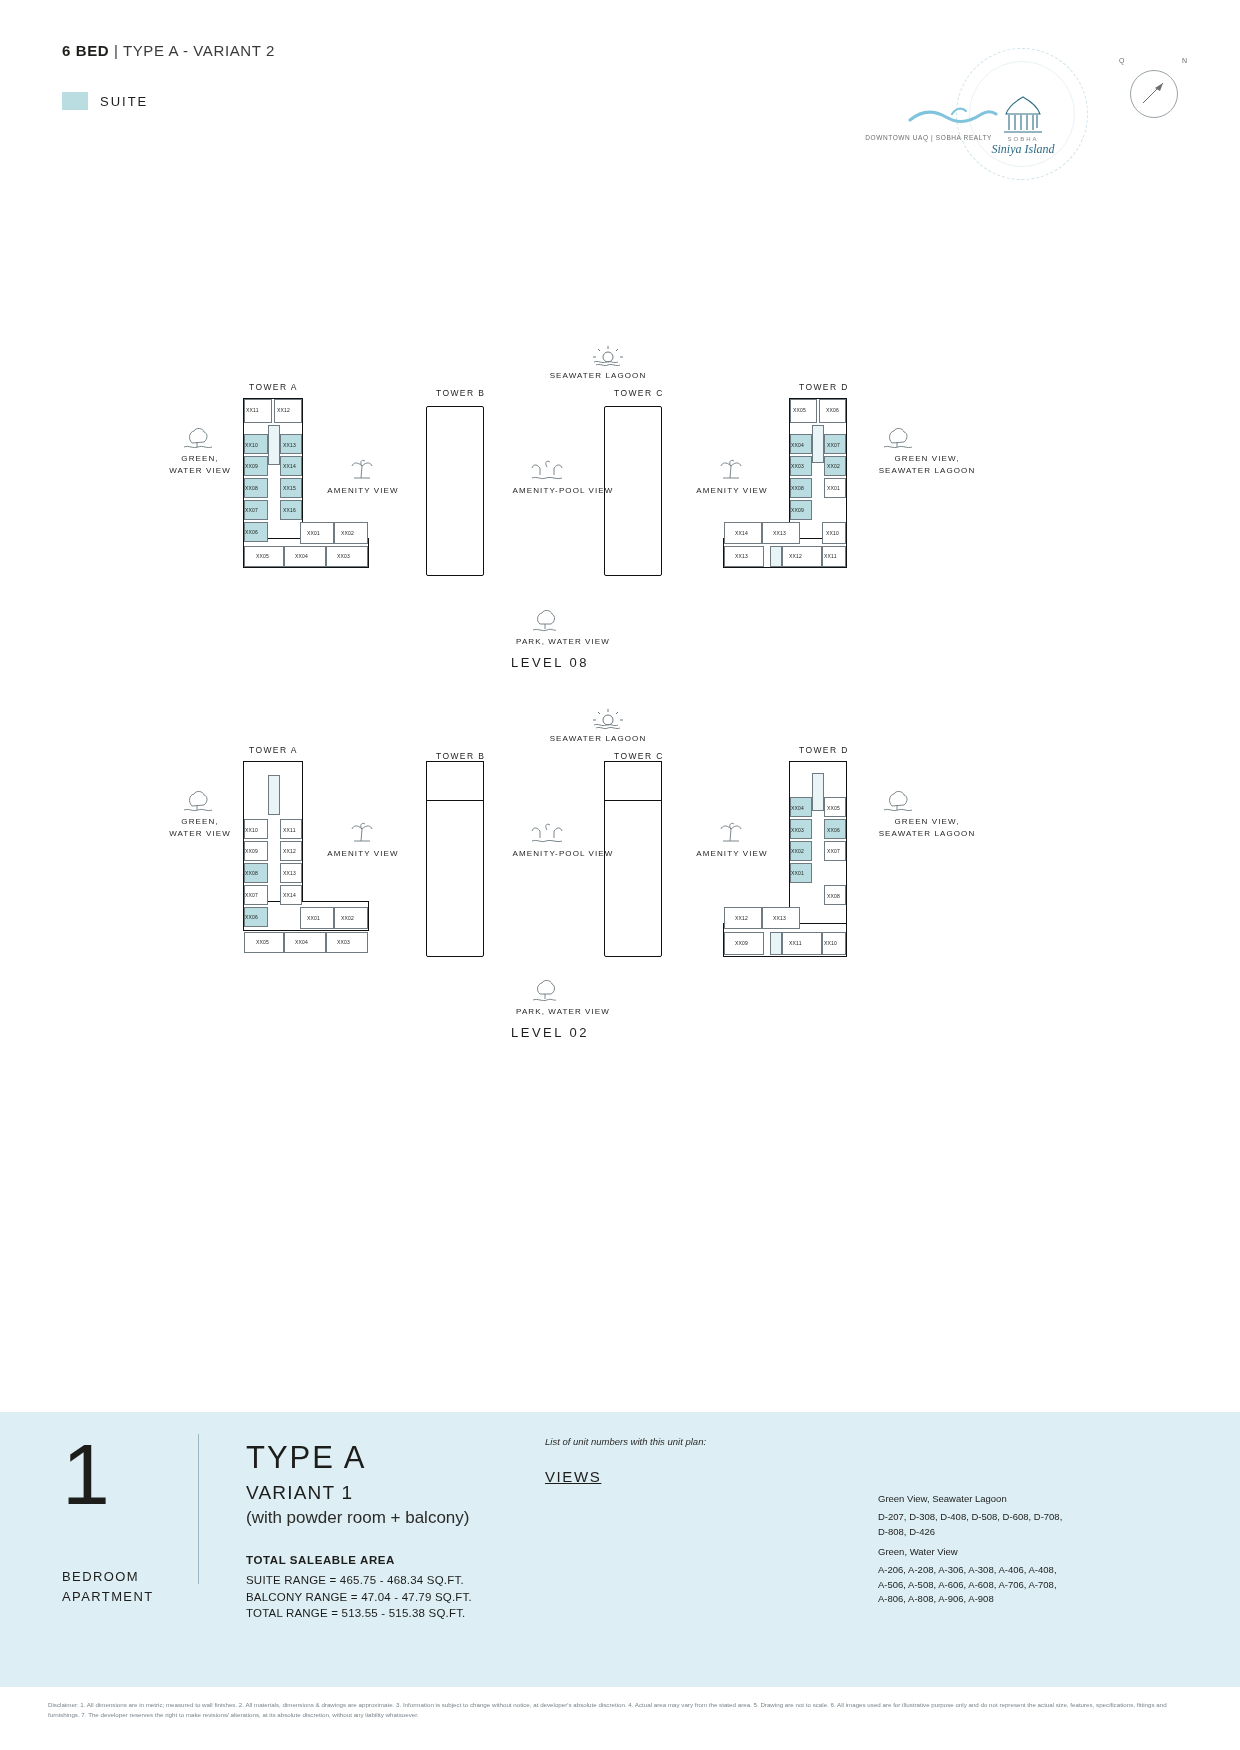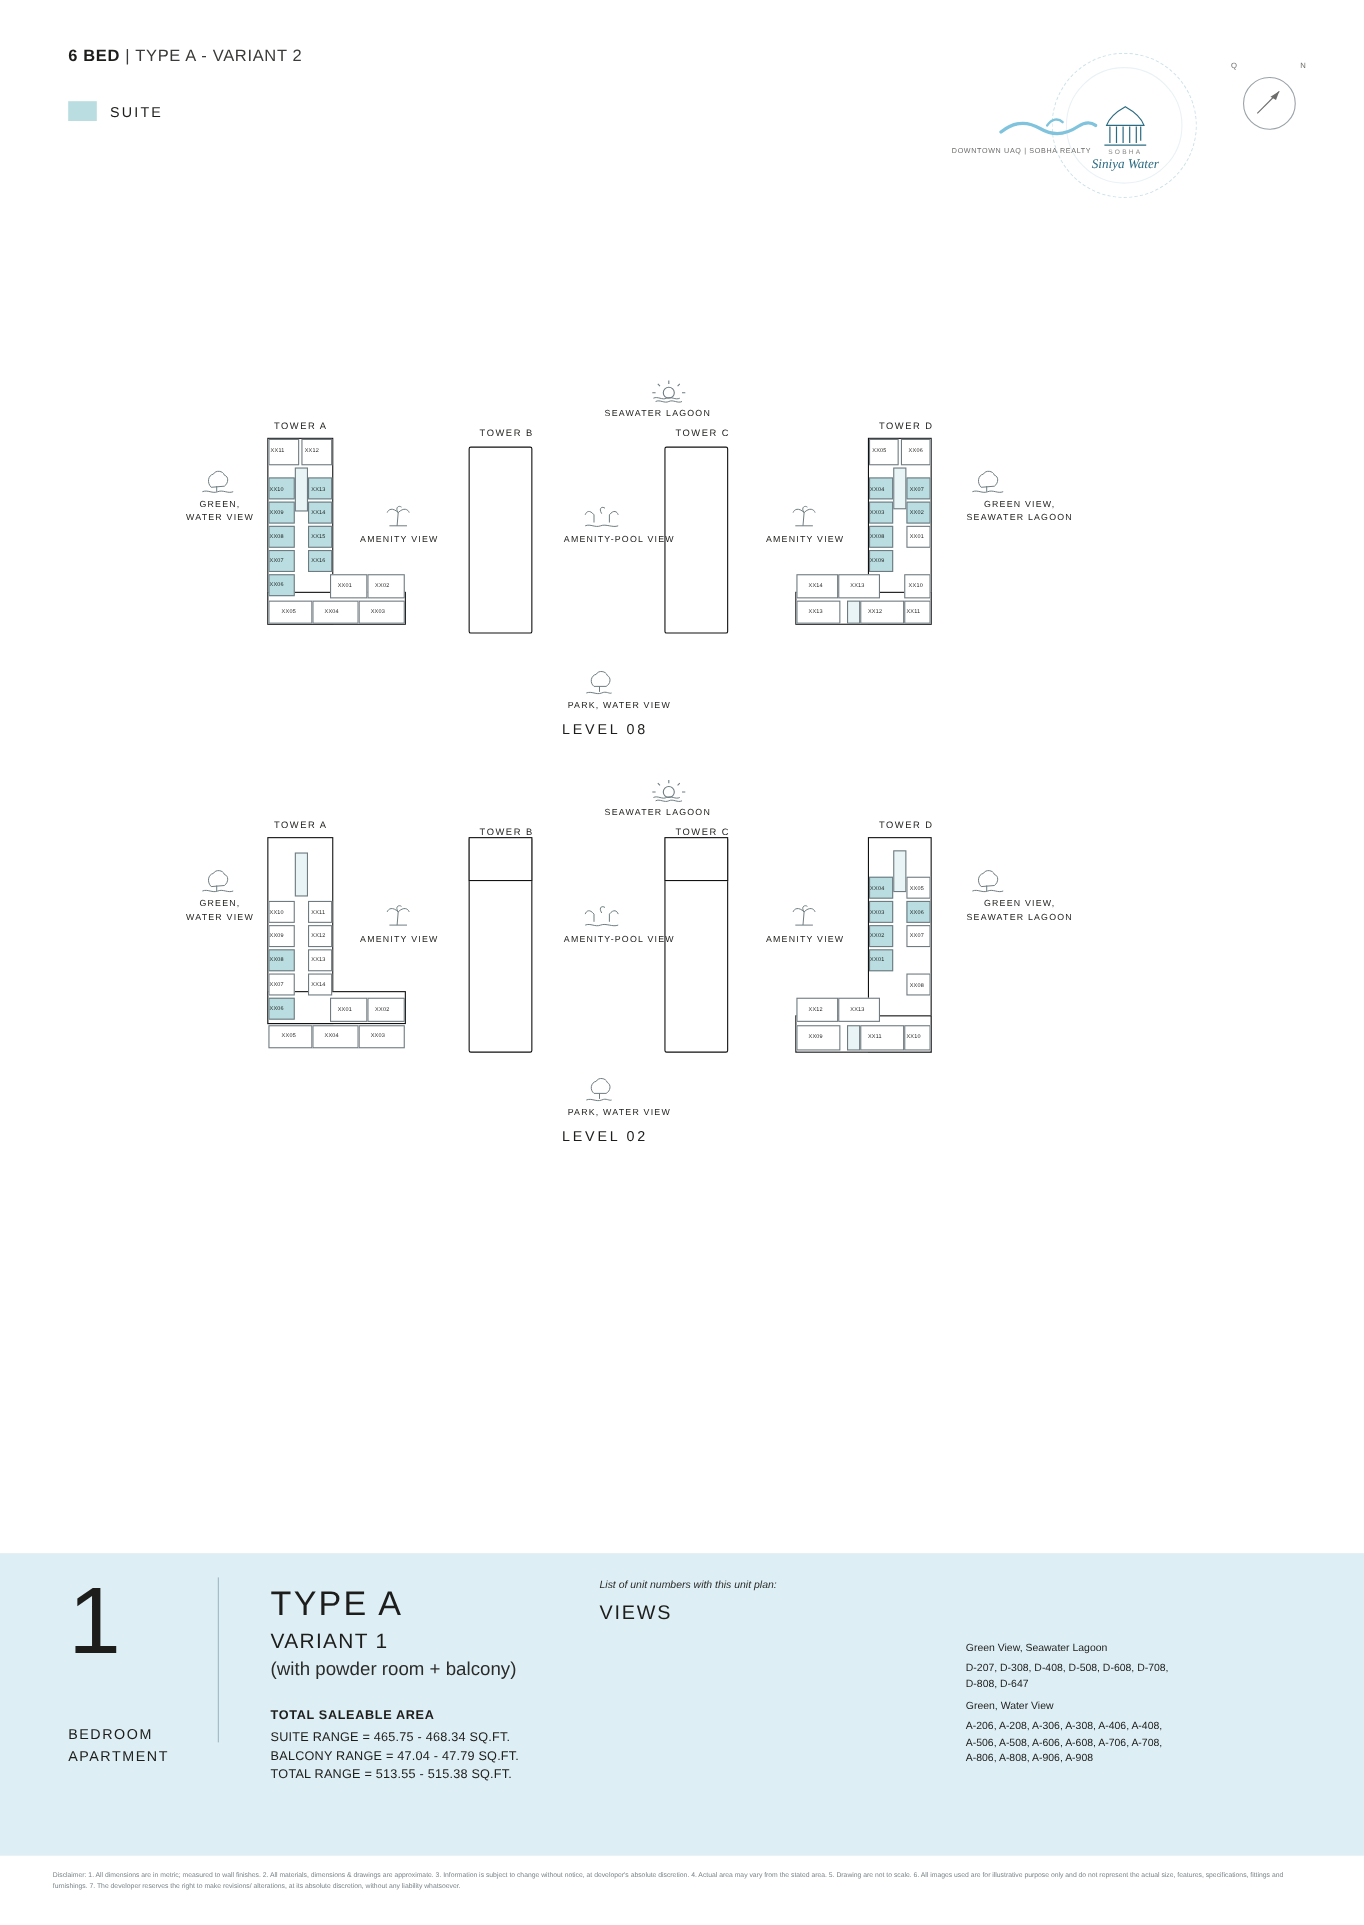--- a/index.html
+++ b/index.html
@@ -56,21 +56,21 @@
   .footer{position:absolute;left:0;top:1412px;width:1240px;height:275px;background:#ddeef4;}
   .f-num{position:absolute;left:62px;top:26px;font-size:86px;line-height:.85;font-weight:300;font-family:"Liberation Sans",sans-serif;color:#1d1d1b;}
   .f-bed{position:absolute;left:62px;top:155px;font-size:13px;letter-spacing:1.4px;line-height:1.5;color:#1d1d1b;}
   .f-div{position:absolute;left:198px;top:22px;width:1px;height:150px;background:#9cb8c2;}
   .f-type{position:absolute;left:246px;top:28px;font-size:31px;letter-spacing:2px;font-weight:400;}
   .f-variant{position:absolute;left:246px;top:70px;font-size:19px;letter-spacing:1.2px;font-weight:400;}
   .f-with{position:absolute;left:246px;top:96px;font-size:17px;color:#2b2b29;}
   .f-area-t{position:absolute;left:246px;top:142px;font-size:11.5px;font-weight:700;letter-spacing:.6px;}
   .f-area{position:absolute;left:246px;top:160px;font-size:11.5px;line-height:1.45;letter-spacing:.2px;}
   .f-listnote{position:absolute;left:545px;top:24px;font-size:9.5px;font-style:italic;color:#2b2b29;}
-  .f-views{position:absolute;left:545px;top:44px;font-size:18px;letter-spacing:1.6px;}
+  .f-views{position:absolute;left:545px;top:56px;font-size:15px;letter-spacing:1.6px;text-decoration:underline;}
   .col{position:absolute;font-size:9.5px;line-height:1.5;color:#1d1d1b;}
   .col .h{display:block;margin-bottom:4px;}
   .disclaimer{position:absolute;left:48px;top:1700px;width:1145px;font-size:6.2px;line-height:1.6;color:#7a8488;}
 </style>
 </head>
 <body>
 
 <div class="header">
   <div class="title">
     <b>6 BED</b><span> | TYPE A - VARIANT 2</span>
@@ -94,21 +94,21 @@
   <div class="dt-line">DOWNTOWN UAQ | SOBHA REALTY</div>
   <div class="brandmark">
     <svg width="62" height="42" viewBox="0 0 62 42" style="margin:0 auto;display:block;">
       <g fill="none" stroke="#2b6b82" stroke-width="1.1">
         <path d="M31 3 C22 8, 16 14, 14 20 L48 20 C46 14, 40 8, 31 3 Z"></path>
         <path d="M17 21 L17 36 M23 21 L23 36 M29 21 L29 36 M35 21 L35 36 M41 21 L41 36 M45 21 L45 34"></path>
         <path d="M12 38 L50 38"></path>
       </g>
     </svg>
     <div class="brand-sobha">SOBHA</div>
-    <div class="brand-script">Siniya Water</div>
+    <div class="brand-script">Siniya Island</div>
   </div>
   <div class="compass">
     <svg width="46" height="46" viewBox="0 0 46 46">
       <path d="M12 32 L32 12" stroke="#6d6d6b" stroke-width="1" fill="none"></path>
       <path d="M32 12 L29 20 L24 17 Z" fill="#6d6d6b"></path>
     </svg>
     <span class="n">N</span>
     <span class="q">Q</span>
   </div>
 </div>
@@ -449,21 +449,21 @@
 TOTAL RANGE = 513.55 - 515.38 SQ.FT.</div>
 
   <div class="f-listnote">List of unit numbers with this unit plan:</div>
   <div class="f-views">VIEWS</div>
 
 
 
   <div class="col" style="left:878px;top:80px;width:290px;">
     <span class="h">Green View, Seawater Lagoon</span>
     <span style="white-space:pre-line;">D-207, D-308, D-408, D-508, D-608, D-708,
-D-808, D-647</span>
+D-808, D-426</span>
   </div>
 
   <div class="col" style="left:878px;top:133px;width:290px;">
     <span class="h">Green, Water View</span>
     <span style="white-space:pre-line;">A-206, A-208, A-306, A-308, A-406, A-408,
 A-506, A-508, A-606, A-608, A-706, A-708,
 A-806, A-808, A-906, A-908</span>
   </div>
 </div>
 

